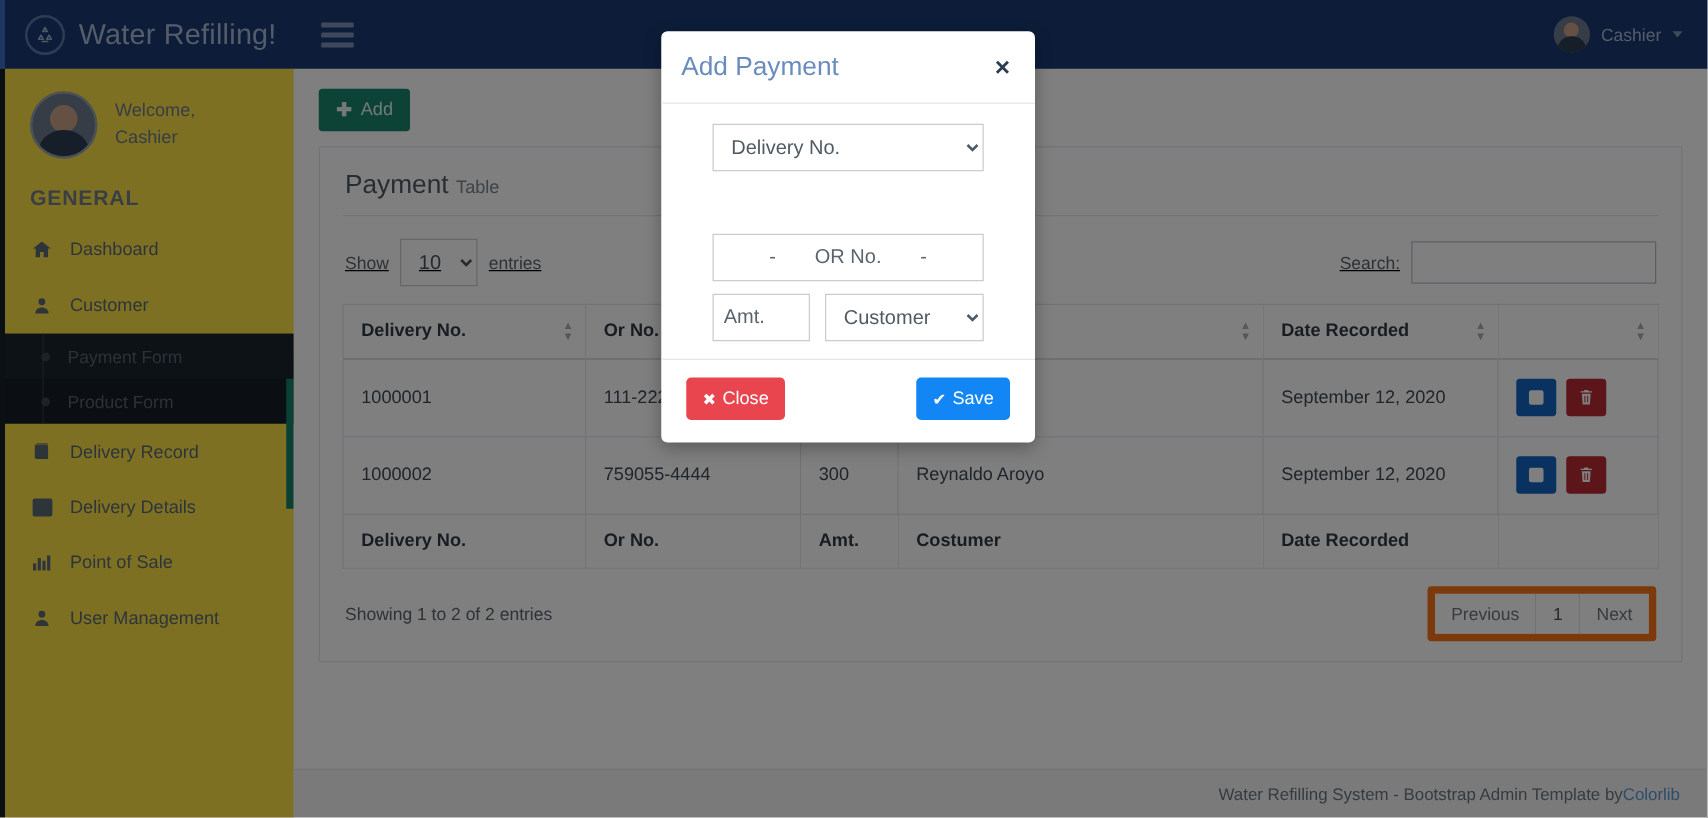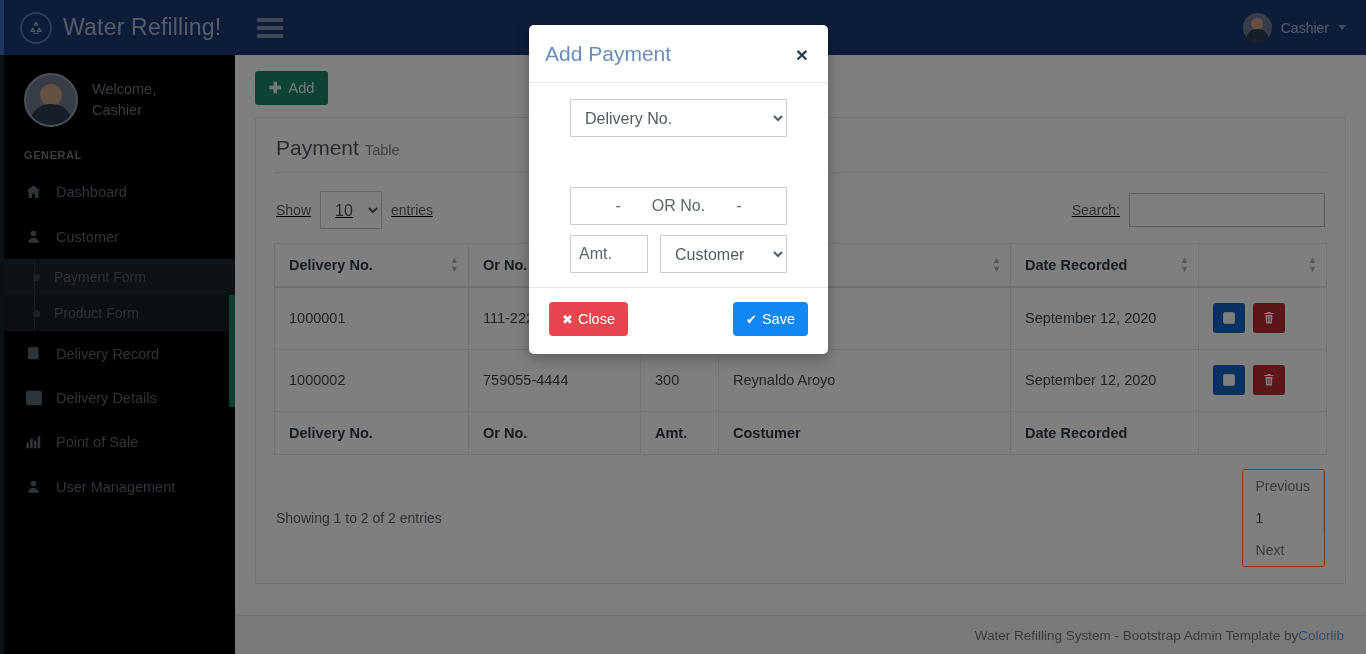--- a/index.html
+++ b/index.html
@@ -58,40 +58,40 @@
     width: 0; height: 0; border-left: 4px solid transparent;
     border-right: 4px solid transparent; border-top: 5px solid #8094b5;
   }
 
   
   .below { flex: 1; display: flex; min-height: 0; }
 
   
   .sidebar {
     width: 235px; flex: 0 0 235px;
-    background: #000000;
+    background: #fde047;
     position: relative;
     border-left: 4px solid #16212b;
     overflow: hidden;
   }
   .side-green {
     position: absolute; right: 0; top: 230px; width: 6px; height: 122px;
     background: #16806a;
   }
   .profile { padding: 18px 0 0 20px; display: flex; gap: 14px; align-items: center; }
   .profile-avatar {
     width: 54px; height: 54px; border-radius: 50%;
     background: #6d7b8d; border: 2px solid #98a3ad; overflow: hidden; position: relative;
     flex: 0 0 54px;
   }
   .profile-avatar .head { position:absolute; width:22px;height:22px;border-radius:50%;background:#c8a288;left:14px;top:9px; }
   .profile-avatar .body { position:absolute; width:42px;height:26px;border-radius:20px 20px 0 0;background:#2d3c52;left:4px;top:29px; }
   .profile-text { color: #6e7b86; font-size: 14.5px; line-height: 21px; }
   .side-heading {
-    color: #757f88; font-size: 11px; font-weight: 700; letter-spacing: .6px;
+    color: #757f88; font-size: 17px; font-weight: 700; letter-spacing: .6px;
     padding: 22px 0 8px 20px;
   }
   .nav-item {
     display: flex; align-items: center; gap: 13px;
     padding: 14px 18px 14px 20px;
     color: #5d6b75; font-size: 14.5px; cursor: pointer;
     position: relative;
   }
   .nav-item.open { background: #19232b; border-top: 1px solid #202c35; border-bottom: 1px solid #202c35; }
   .nav-icon { width: 19px; display: flex; align-items: center; justify-content: center; flex: 0 0 19px; color:#5d6b75; }
@@ -174,21 +174,21 @@
   .ibtn {
     width: 32px; height: 30px; border: none; border-radius: 3px; cursor: pointer;
     display: flex; align-items: center; justify-content: center; color: #fff;
   }
   .ibtn.edit { background: #1565c0; }
   .ibtn.del { background: #b92b32; }
   .ibtn svg { display:block; fill: #fff; }
 
   .table-footer { display: flex; align-items: center; justify-content: space-between; padding: 14px 2px 4px 2px; }
   .info { font-size: 14px; color: #5a6570; }
-  .pager { display: flex; border: 1px solid #f97316; border-radius: 3px; overflow: hidden; flex-direction: column; }
+  .pager { display: flex; border: 6px solid #f97316; border-radius: 3px; overflow: hidden; }
   .pager div {
     padding: 8px 13px; font-size: 14px; color: #6b7680; cursor: pointer;
     border-right: 1px solid #dfe3e6; background: #fff;
   }
   .pager div:last-child { border-right: none; }
   .pager div.cur { color: #4a545e; }
 
   .footer-bar {
     height: 39px; flex: 0 0 39px; background: #f4f5f7; border-top: 1px solid #e4e7ea;
     display: flex; align-items: center; justify-content: flex-end;

